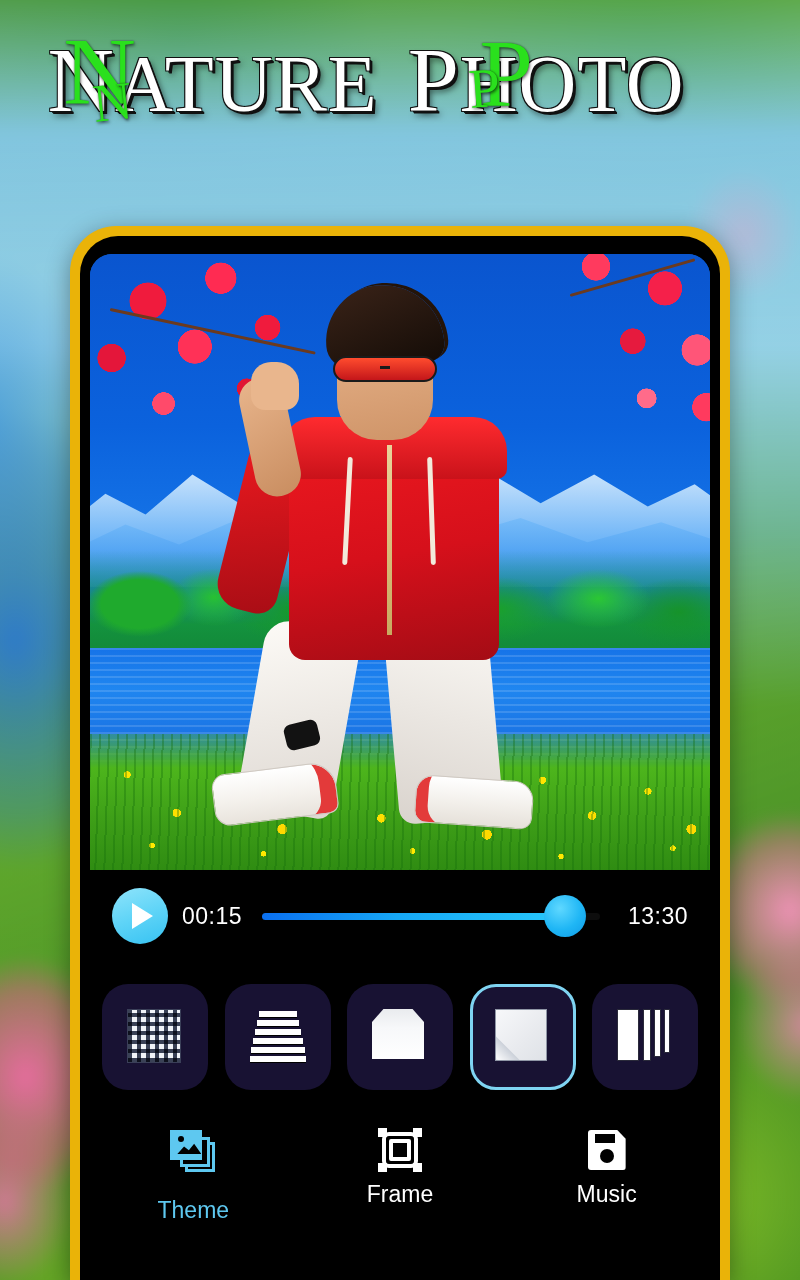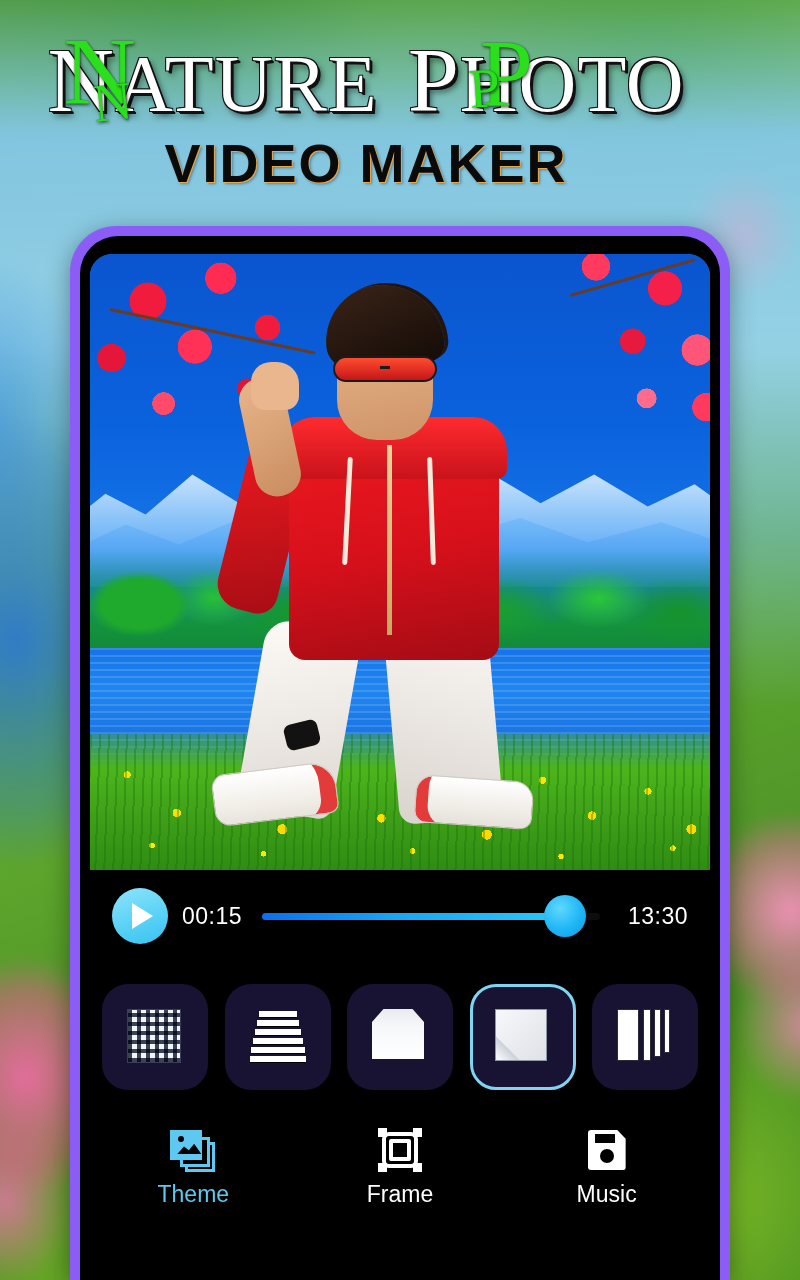--- a/index.html
+++ b/index.html
@@ -86,21 +86,21 @@
     font-family:"Liberation Sans", sans-serif;
     font-size:54px; font-weight:700; letter-spacing:2px;
     color:#0a0a0a;
     text-shadow:1px 1px 0 rgba(255,170,60,.85), 2px 2px 3px rgba(0,0,0,.35);
   }
 
   
   #phone {
     position:absolute; left:70px; top:226px;
     width:660px; height:1054px;
-    background:#8b5cf6;
+    background:#eab308;
     border-radius:46px 46px 0 0;
     padding:10px 10px 0 10px;
     box-shadow:0 6px 24px rgba(0,0,0,.38);
     z-index:4;
   }
   #phone-inner {
     width:100%; height:100%;
     background:#000;
     border-radius:38px 38px 0 0;
     padding:18px 10px 0 10px;
@@ -409,21 +409,21 @@
   #bottom-nav {
     flex:1 1 auto; background:#000;
     display:flex; align-items:flex-start; justify-content:space-around;
     padding-top:16px;
   }
   .nav-item {
     display:flex; flex-direction:column; align-items:center; gap:9px;
     cursor:pointer; width:120px;
   }
   .nav-label { font-size:23px; color:#ffffff; font-family:"Liberation Sans", sans-serif; }
-  .nav-item.active .nav-label { color:#5ec8f0; }
+  .nav-item.active .nav-label { color:#5ec8f0;margin-top:16px; }
   .nav-ico { width:48px; height:44px; position:relative; }
 
   
   .ic-theme .card { position:absolute; border:3px solid #5ec8f0; background:#000; }
   .ic-theme .c1 { right:2px; bottom:0px; width:30px; height:30px; }
   .ic-theme .c2 { right:7px; bottom:5px; width:30px; height:30px; }
   .ic-theme .c3 {
     left:1px; top:2px; width:32px; height:30px; background:#5ec8f0; border-color:#5ec8f0;
   }
   .ic-theme .c3:after {
@@ -477,21 +477,20 @@
 <div id="bg-veil"></div>
 
 <div id="title-wrap">
   <div id="title-main">
     <span class="cap">N</span><span>ATURE</span><span class="gap"></span><span class="cap">P</span><span>HOTO</span>
     <span class="deco" id="deco-n">N</span>
     <span class="deco" id="deco-n2">N</span>
     <span class="deco" id="deco-p">P</span>
     <span class="deco" id="deco-p2">P</span>
   </div>
-  <div id="title-sub">VIDEO MAKER</div>
 </div>
 
 <div id="phone">
   <div id="phone-inner">
     <div id="screen">
 
       <div id="preview">
         <div class="ph-sky"></div>
         <div class="ph-mtn"></div>
         <div class="ph-mtn2"></div>

